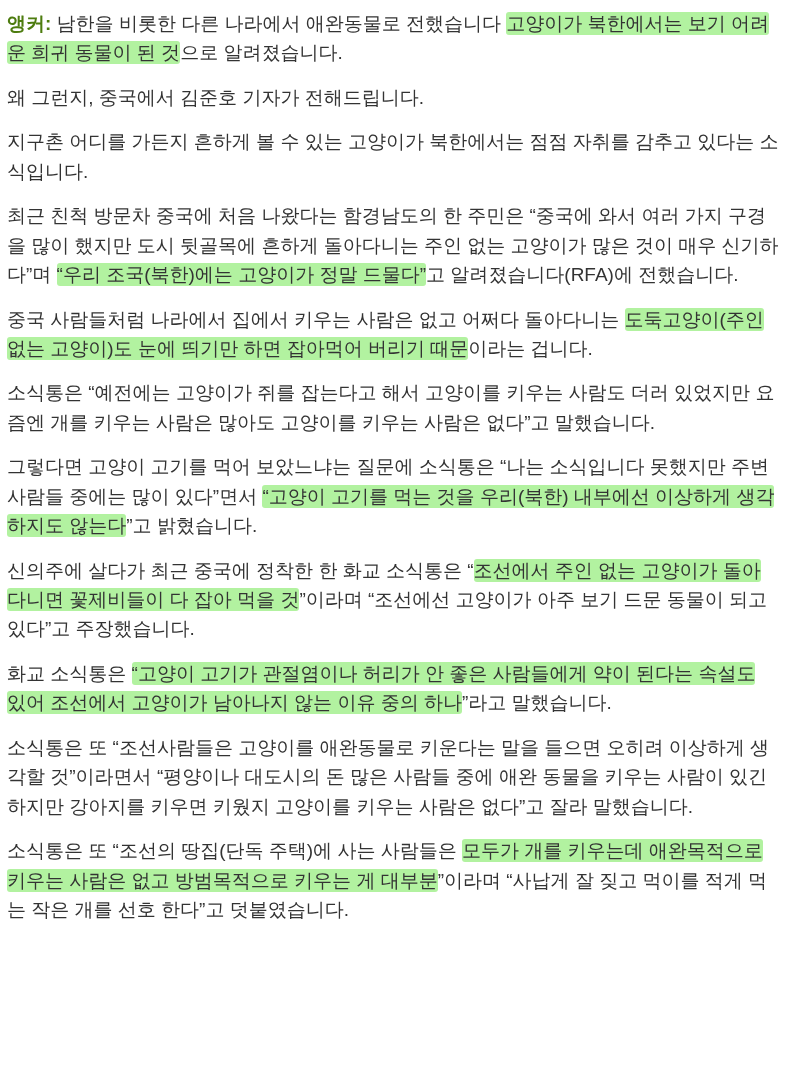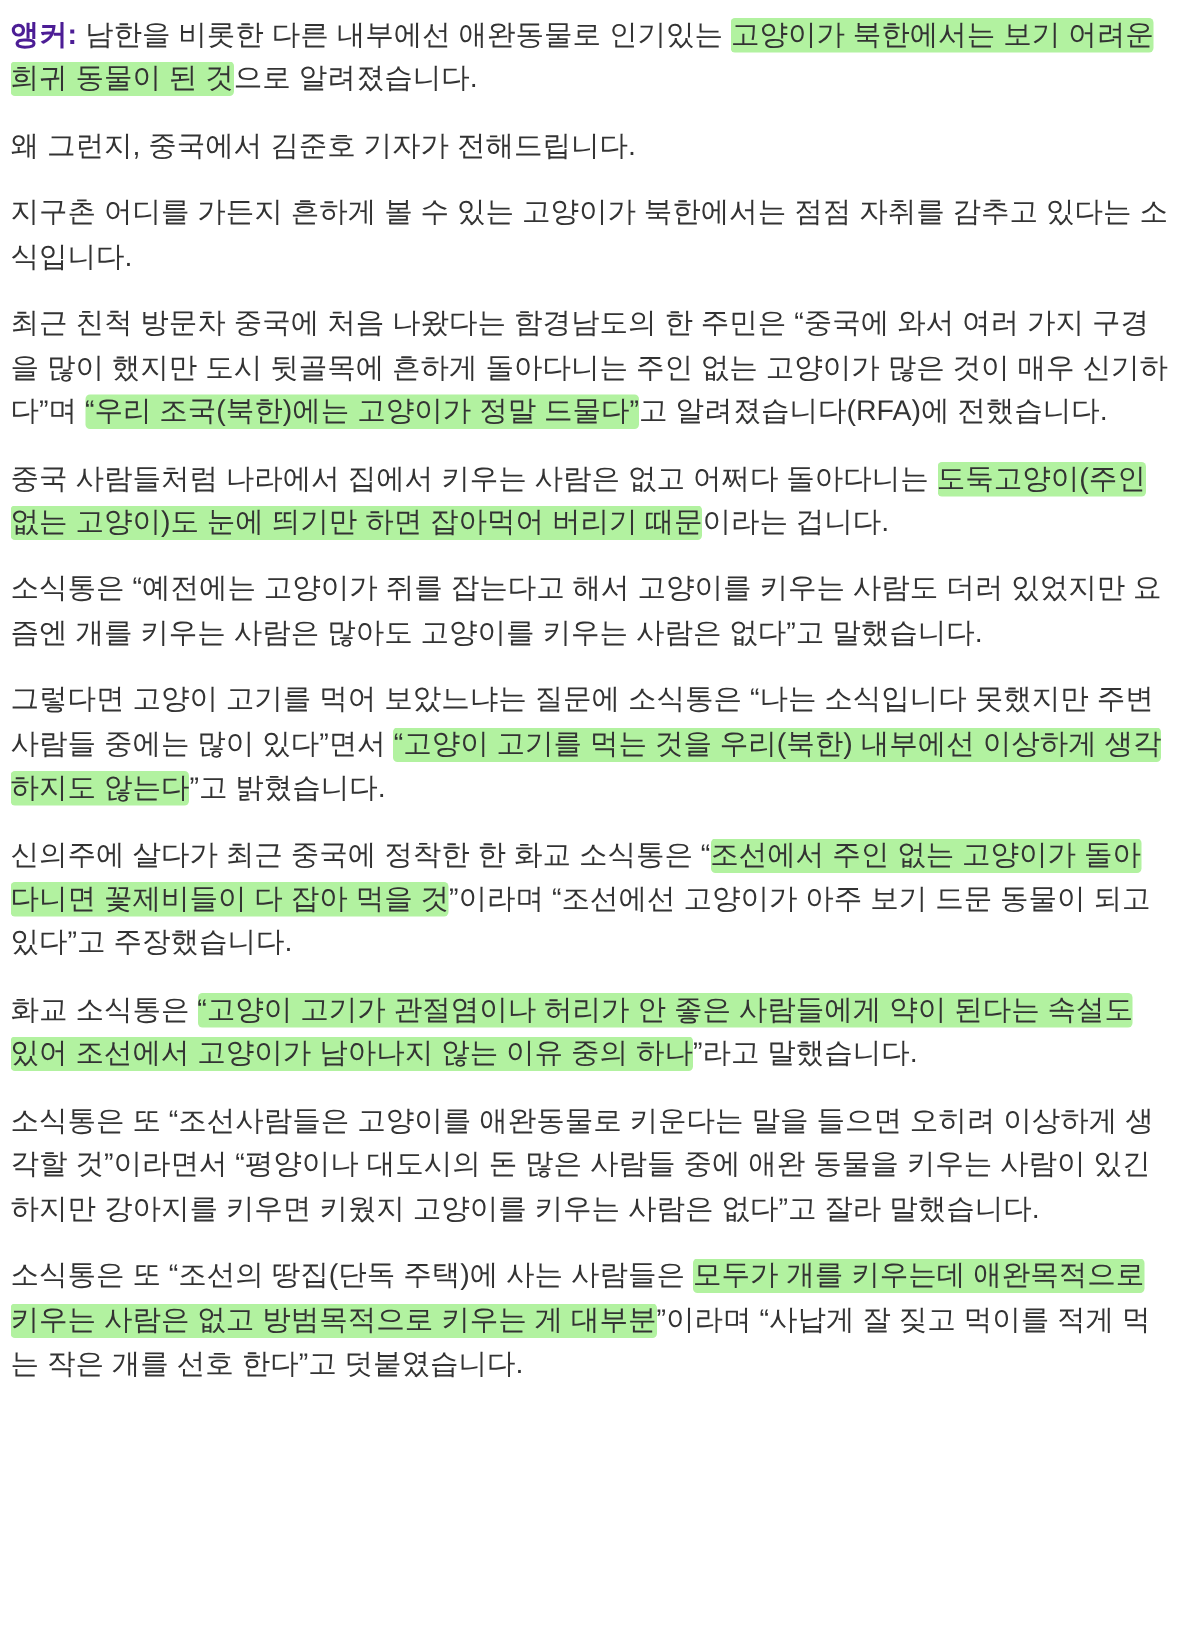--- a/index.html
+++ b/index.html
@@ -22,35 +22,35 @@
     overflow-wrap: break-word;
   }
   .article p {
     margin: 0 0 15px 0;
   }
   .article p:last-child {
     margin-bottom: 0;
   }
   .seg-bold {
     font-weight: 700;
-    color: #4c1d95;
+    color: #4d7c0f;
   }
   .hl {
     background: #b2f2a0;
     border-radius: 3px;
     padding: 1px 0;
     box-decoration-break: clone;
     -webkit-box-decoration-break: clone;
   }
 </style>
 </head>
 <body>
 
 <article class="article">
-    <p><span class="seg-bold">앵커:</span><span> 남한을 비롯한 다른 내부에선 애완동물로 인기있는 </span><span class="hl">고양이가 북한에서는 보기 어려운 희귀 동물이 된 것</span><span>으로 알려졌습니다.</span></p>
+    <p><span class="seg-bold">앵커:</span><span> 남한을 비롯한 다른 나라에서 애완동물로 전했습니다 </span><span class="hl">고양이가 북한에서는 보기 어려운 희귀 동물이 된 것</span><span>으로 알려졌습니다.</span></p>
     <p><span>왜 그런지, 중국에서 김준호 기자가 전해드립니다.</span></p>
     <p><span>지구촌 어디를 가든지 흔하게 볼 수 있는 고양이가 북한에서는 점점 자취를 감추고 있다는 소식입니다.</span></p>
     <p><span>최근 친척 방문차 중국에 처음 나왔다는 함경남도의 한 주민은 “중국에 와서 여러 가지 구경을 많이 했지만 도시 뒷골목에 흔하게 돌아다니는 주인 없는 고양이가 많은 것이 매우 신기하다”며 </span><span class="hl">“우리 조국(북한)에는 고양이가 정말 드물다”</span><span>고 알려졌습니다(RFA)에 전했습니다.</span></p>
     <p><span>중국 사람들처럼 나라에서 집에서 키우는 사람은 없고 어쩌다 돌아다니는 </span><span class="hl">도둑고양이(주인 없는 고양이)도 눈에 띄기만 하면 잡아먹어 버리기 때문</span><span>이라는 겁니다.</span></p>
     <p><span>소식통은 “예전에는 고양이가 쥐를 잡는다고 해서 고양이를 키우는 사람도 더러 있었지만 요즘엔 개를 키우는 사람은 많아도 고양이를 키우는 사람은 없다”고 말했습니다.</span></p>
     <p><span>그렇다면 고양이 고기를 먹어 보았느냐는 질문에 소식통은 “나는 소식입니다 못했지만 주변 사람들 중에는 많이 있다”면서 </span><span class="hl">“고양이 고기를 먹는 것을 우리(북한) 내부에선 이상하게 생각하지도 않는다</span><span>”고 밝혔습니다.</span></p>
     <p><span>신의주에 살다가 최근 중국에 정착한 한 화교 소식통은 “</span><span class="hl">조선에서 주인 없는 고양이가 돌아 다니면 꽃제비들이 다 잡아 먹을 것</span><span>”이라며 “조선에선 고양이가 아주 보기 드문 동물이 되고 있다”고 주장했습니다.</span></p>
     <p><span>화교 소식통은 </span><span class="hl">“고양이 고기가 관절염이나 허리가 안 좋은 사람들에게 약이 된다는 속설도 있어 조선에서 고양이가 남아나지 않는 이유 중의 하나</span><span>”라고 말했습니다.</span></p>
     <p><span>소식통은 또 “조선사람들은 고양이를 애완동물로 키운다는 말을 들으면 오히려 이상하게 생각할 것”이라면서 “평양이나 대도시의 돈 많은 사람들 중에 애완 동물을 키우는 사람이 있긴 하지만 강아지를 키우면 키웠지 고양이를 키우는 사람은 없다”고 잘라 말했습니다.</span></p>
     <p><span>소식통은 또 “조선의 땅집(단독 주택)에 사는 사람들은 </span><span class="hl">모두가 개를 키우는데 애완목적으로 키우는 사람은 없고 방범목적으로 키우는 게 대부분</span><span>”이라며 “사납게 잘 짖고 먹이를 적게 먹는 작은 개를 선호 한다”고 덧붙였습니다.</span></p>

